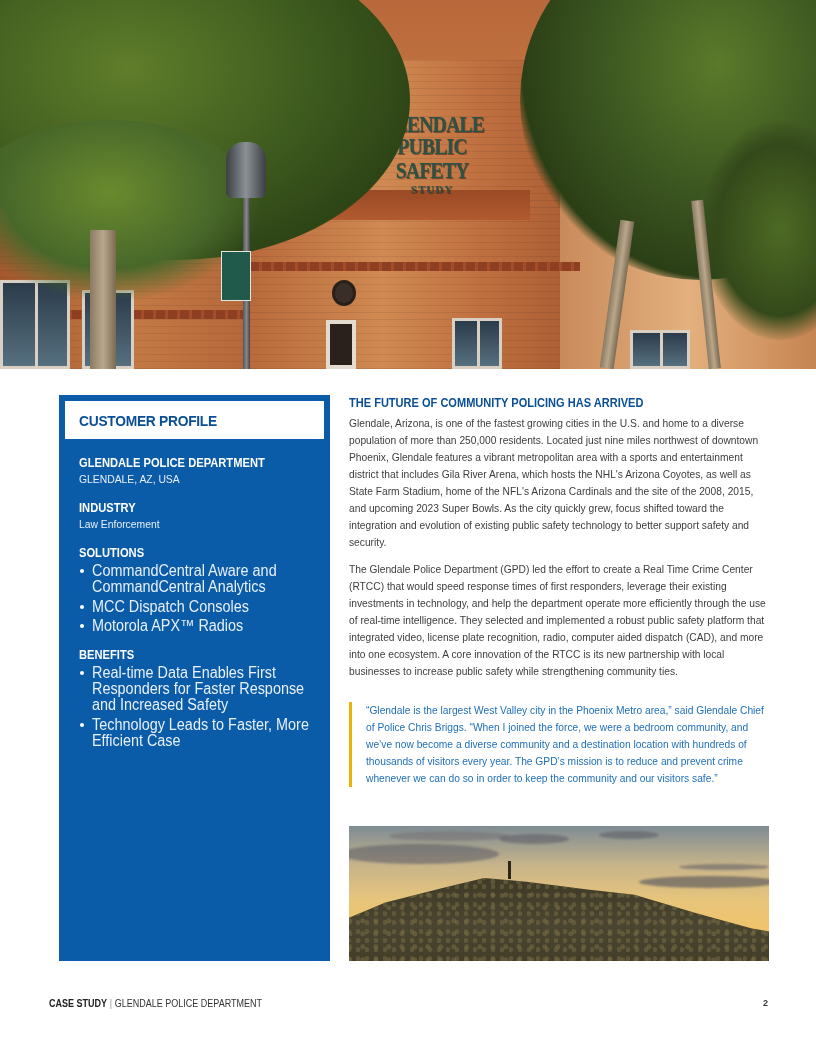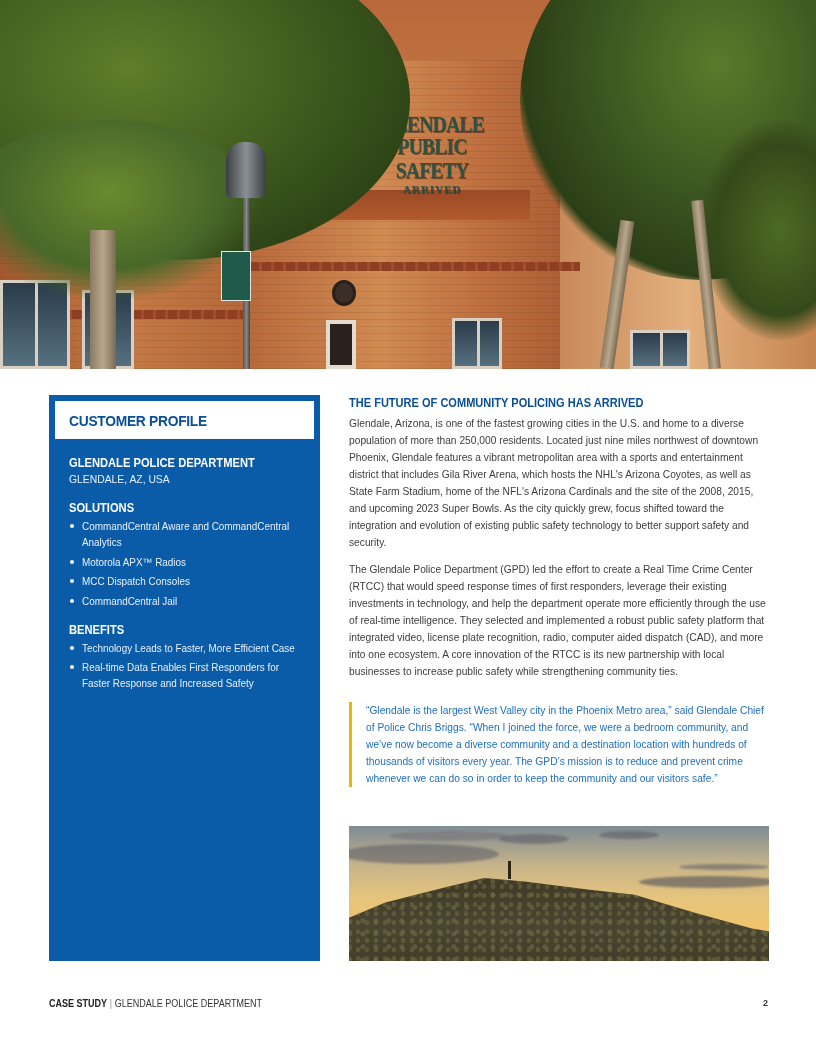--- a/index.html
+++ b/index.html
@@ -55,39 +55,39 @@
     position:absolute; left:352px; top:112px; width:160px; text-align:center;
     color:#2c5145; font-family:"Liberation Serif", serif; font-weight:bold; line-height:1;
     text-shadow: 1px 1px 0 rgba(0,0,0,0.4);
   }
   .hero .sign-text .l1 { display:block; font-size:24px; letter-spacing:-1px; transform: scaleX(0.82); }
   .hero .sign-text .l2 { display:block; font-size:24px; letter-spacing:-1px; transform: scaleX(0.82); margin-top:-2px; }
   .hero .sign-text .l3 { display:block; font-size:11px; margin-top:2px; letter-spacing:1px; }
 
   
   .profile {
-    position: absolute; left: 49px; top: 395px; width: 271px; height: 566px;
+    position: absolute; left: 59px; top: 395px; width: 271px; height: 566px;
     background: #0a5ba8;
     padding: 6px 6px 0 6px;
   }
   .profile-header {
     background: #ffffff; height: 38px; padding-left: 14px;
     display: flex; align-items: center;
   }
   .profile-title {
     color: #0a4f95; font-weight: bold; font-size: 15px; letter-spacing: -0.3px;
     transform: scaleX(0.92); transform-origin: left center; white-space: nowrap;
   }
   .profile-body { padding: 16px 14px 0 14px; color: #ffffff; }
   .p-head { font-weight: bold; font-size: 12px; letter-spacing: 0; transform: scaleX(0.93); transform-origin:left; white-space:nowrap; line-height: 16px; }
   .p-val { font-size: 11.5px; line-height: 16px; color: #e8f0fa; transform: scaleX(0.9); transform-origin:left; white-space:nowrap; }
   .p-section { margin-bottom: 13px; }
   .p-list { list-style: none; margin-top: 2px; }
   .p-list li {
-    position: relative; padding-left: 13px; font-size: 11px; line-height: 16px; color: #e8f0fa;
+    position: relative; padding-left: 13px; font-size: 16px; line-height: 16px; color: #e8f0fa;
     margin-bottom: 3.5px;
   }
   .p-list li::before {
     content: ""; position: absolute; left: 1px; top: 6px; width: 4px; height: 4px; border-radius: 50%; background: #ffffff;
   }
   .p-list li span { display:block; transform: scaleX(0.9); transform-origin: left; width: 250px; }
 
   
   .article { position: absolute; left: 349px; top: 395px; width: 422px; }
   .a-title {
@@ -149,21 +149,21 @@
   <div class="win" style="left:82px;top:290px;width:52px;height:79px;"></div>
   <div class="win" style="left:452px;top:318px;width:50px;height:51px;"></div>
   <div class="win" style="left:568px;top:120px;width:90px;height:80px;"></div>
   <div class="win" style="left:630px;top:330px;width:60px;height:39px;"></div>
   <div class="door" style="left:326px;top:320px;width:30px;height:49px;"></div>
   <div class="lamp-wall" style="left:332px;top:280px;"></div>
 
   <div class="sign-text">
     <span class="l1">GLENDALE</span>
     <span class="l2">PUBLIC SAFETY</span>
-    <span class="l3">ARRIVED</span>
+    <span class="l3">STUDY</span>
   </div>
 
   <div class="tree t1"></div>
   <div class="tree t1b"></div>
   <div class="tree t2"></div>
   <div class="tree t3"></div>
   <div class="trunk" style="left:90px;top:230px;width:26px;height:139px;"></div>
   <div class="trunk" style="left:610px;top:220px;width:14px;height:149px;transform:rotate(8deg);"></div>
   <div class="trunk" style="left:700px;top:200px;width:12px;height:169px;transform:rotate(-6deg);"></div>
 
@@ -175,44 +175,45 @@
 <aside class="profile">
   <div class="profile-header">
     <div class="profile-title">CUSTOMER PROFILE</div>
   </div>
   <div class="profile-body">
     <div class="p-section">
       <div class="p-head">GLENDALE POLICE DEPARTMENT</div>
       <div class="p-val">GLENDALE, AZ, USA</div>
     </div>
     <div class="p-section">
+      <div class="p-head">INDUSTRY</div>
+      <div class="p-val">Law Enforcement</div>
+    </div>
+    <div class="p-section">
       <div class="p-head">SOLUTIONS</div>
       <ul class="p-list">
         <li>
             <span>CommandCentral Aware and CommandCentral Analytics</span>
           </li>
         <li>
+            <span>MCC Dispatch Consoles</span>
+          </li>
+        <li>
             <span>Motorola APX™ Radios</span>
-          </li>
-        <li>
-            <span>MCC Dispatch Consoles</span>
-          </li>
-        <li>
-            <span>CommandCentral Jail</span>
           </li>
       </ul>
     </div>
     <div class="p-section">
       <div class="p-head">BENEFITS</div>
       <ul class="p-list">
         <li>
+            <span>Real-time Data Enables First Responders for Faster Response and Increased Safety</span>
+          </li>
+        <li>
             <span>Technology Leads to Faster, More Efficient Case</span>
-          </li>
-        <li>
-            <span>Real-time Data Enables First Responders for Faster Response and Increased Safety</span>
           </li>
       </ul>
     </div>
   </div>
 </aside>
 
 <article class="article">
   <h2 class="a-title">THE FUTURE OF COMMUNITY POLICING HAS ARRIVED</h2>
   <p class="a-para">Glendale, Arizona, is one of the fastest growing cities in the U.S. and home to a diverse population of more than 250,000 residents. Located just nine miles northwest of downtown Phoenix, Glendale features a vibrant metropolitan area with a sports and entertainment district that includes Gila River Arena, which hosts the NHL's Arizona Coyotes, as well as State Farm Stadium, home of the NFL's Arizona Cardinals and the site of the 2008, 2015, and upcoming 2023 Super Bowls. As the city quickly grew, focus shifted toward the integration and evolution of existing public safety technology to better support safety and security.</p>
   <p class="a-para">The Glendale Police Department (GPD) led the effort to create a Real Time Crime Center (RTCC) that would speed response times of first responders, leverage their existing investments in technology, and help the department operate more efficiently through the use of real-time intelligence. They selected and implemented a robust public safety platform that integrated video, license plate recognition, radio, computer aided dispatch (CAD), and more into one ecosystem. A core innovation of the RTCC is its new partnership with local businesses to increase public safety while strengthening community ties.</p>

